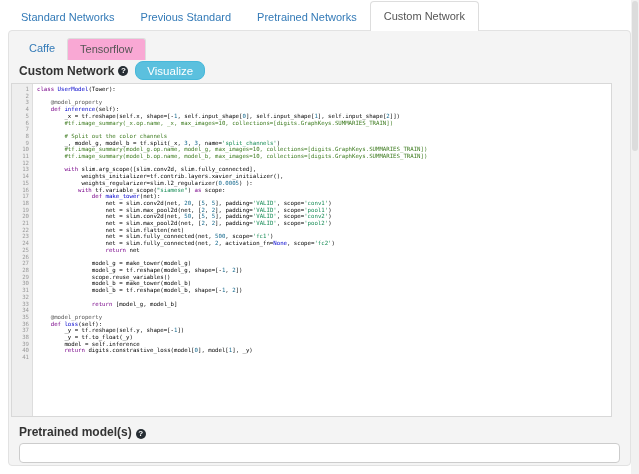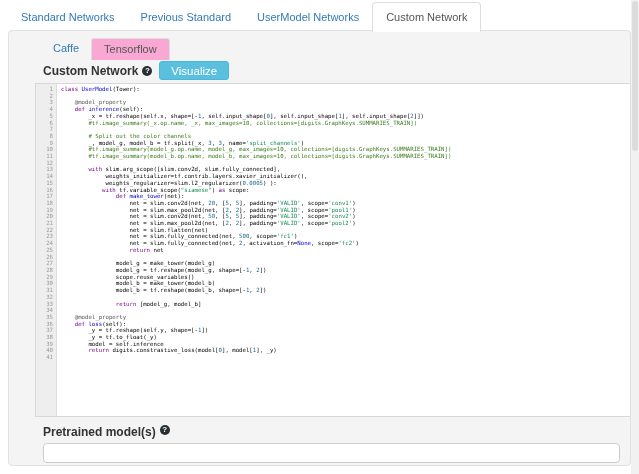--- a/index.html
+++ b/index.html
@@ -5,39 +5,39 @@
   html,body{margin:0;padding:0;}
   body{
     width:639px;height:474px;overflow:hidden;position:relative;
     background:#ffffff;
     font-family:"Liberation Sans", sans-serif;
     -webkit-font-smoothing:antialiased;
   }
   
   .tabbar{
     position:absolute;left:8px;top:2px;height:29px;
-    display:flex;align-items:center;z-index:3;
+    display:flex;align-items:flex-end;z-index:3;
   }
   .tab{
     display:inline-block;height:28px;line-height:28px;
     padding:0 13px;font-size:11px;color:var(--link);
     text-decoration:none;cursor:pointer;white-space:nowrap;
   }
   .tab.active{
     background:#fff;color:#555;
     border:1px solid #ddd;border-bottom:none;
     border-radius:4px 4px 0 0;height:29px;line-height:28px;
     position:relative;z-index:4;
   }
   
   .panel{
     position:absolute;left:8px;right:8px;top:30px;bottom:8px;
     background:var(--panel-bg);
     border:1px solid #e2e2e2;border-radius:4px;
-    box-sizing:border-box;overflow:hidden;padding-left:24px;
+    box-sizing:border-box;overflow:hidden;
   }
   
   .subtabbar{padding:7px 0 0 8px;height:21px;display:flex;}
   .subtab{
     display:inline-block;height:21px;line-height:21px;padding:0 12px;
     font-size:11px;color:var(--link);text-decoration:none;cursor:pointer;
   }
   .subtab.active{
     background:#f9a8d4;color:#555;
     border:1px solid #ddd;border-bottom:none;
@@ -48,21 +48,21 @@
   .bold-label{font-weight:bold;font-size:12px;color:#333;}
   .help{
     display:inline-block;width:10px;height:10px;margin-left:4px;
     border-radius:50%;background:#262d33;color:#fff;
     font-size:8px;line-height:10px;text-align:center;font-weight:bold;
     cursor:pointer;flex:none;
   }
   .help::before{content:"?";}
   .btn-visualize{
     margin-left:7px;background:var(--accent-button);color:#fff;
-    border:1px solid #46b8da;border-radius:3px;
+    border:1px solid #46b8da;border-radius:8px;
     font-size:11.5px;font-family:inherit;padding:2px 11px;height:19px;
     cursor:pointer;
   }
   
   .editor{
     margin-left:2px;width:601px;height:334px;
     background:#fff;border:1px solid #d8d8d8;box-sizing:border-box;
     display:flex;overflow:hidden;
   }
   .editor pre{
@@ -76,41 +76,41 @@
   }
   .code{flex:1;padding:2px 0 0 4px;overflow:hidden;color:#000;}
   .tok-c{color:var(--code-comment);}
   .tok-s{color:var(--code-string);}
   .tok-k{color:var(--code-keyword);}
   .tok-f{color:var(--code-defname);}
   .tok-m{color:var(--code-decorator);}
   .tok-b{color:var(--code-builtin);}
   .tok-n{color:var(--code-number);}
   
-  .pretrained-row{display:flex;align-items:flex-start;margin:8px 0 4px 10px;}
+  .pretrained-row{display:flex;align-items:flex-end;margin:8px 0 4px 10px;}
   .pretrained-input{
     display:block;margin:0 10px;width:calc(100% - 20px);
     height:20px;box-sizing:border-box;
     border:1px solid #ccc;border-radius:4px;background:#fff;
     font-family:inherit;font-size:11px;padding:0 6px;
   }
   
   .vscrollbar{
     position:absolute;right:0;top:0;width:8px;height:474px;
     background:#f1f1f1;z-index:9;
   }
   .vthumb{margin:1px;height:150px;background:#dcdcdc;border-radius:4px;}
 </style>
 </head>
 <body>
 
 <div class="tabbar">
   <a class="tab">Standard Networks</a>
   <a class="tab">Previous Standard</a>
-  <a class="tab">UserModel Networks</a>
+  <a class="tab">Pretrained Networks</a>
   <a class="tab active">Custom Network</a>
 </div>
 
 <div class="panel">
 
   <div class="subtabbar">
     <a class="subtab">Caffe</a>
     <a class="subtab active">Tensorflow</a>
   </div>
 

